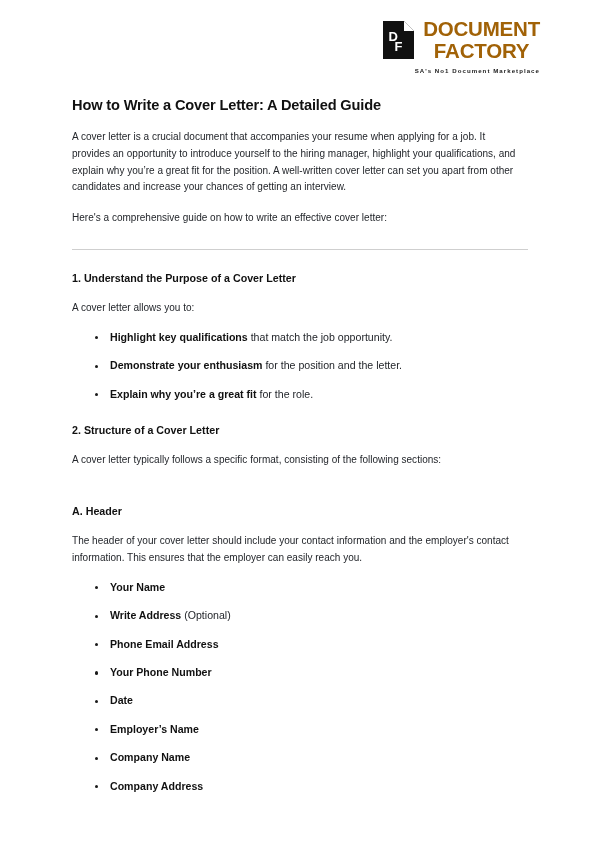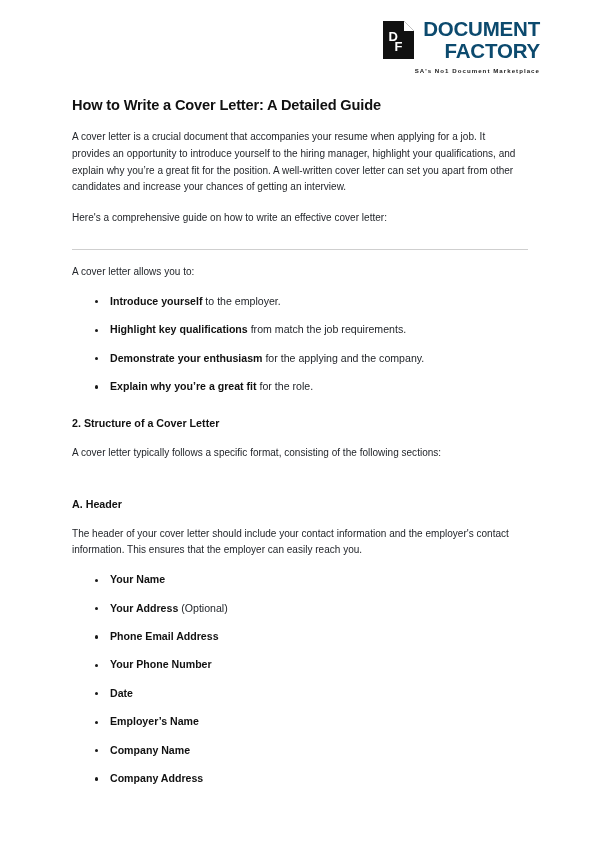--- a/index.html
+++ b/index.html
@@ -49,22 +49,22 @@
     height: 38px;
     flex: 0 0 auto;
   }
   .logo-mark svg { display: block; }
   .logo-word {
     font-family: "Liberation Sans", sans-serif;
     font-weight: bold;
     font-size: 20.5px;
     line-height: 1.05;
     letter-spacing: -0.2px;
-    color: #0c4a6e;
-    text-align: right;
+    color: #a16207;
+    text-align: center;
   }
   .logo-word .l2 { display: block; }
   .logo-tagline {
     margin-top: 6px;
     font-family: "Liberation Sans", sans-serif;
     font-size: 6.1px;
     font-weight: bold;
     letter-spacing: 1.05px;
     color: #1a1a1a;
     text-align: right;
@@ -179,52 +179,50 @@
   <div class="content">
 
     <h1 class="doc-title">How to Write a Cover Letter: A Detailed Guide</h1>
 
     <p class="para">A cover letter is a crucial document that accompanies your resume when applying for a job. It provides an opportunity to introduce yourself to the hiring manager, highlight your qualifications, and explain why you’re a great fit for the position. A well-written cover letter can set you apart from other candidates and increase your chances of getting an interview.</p>
 
     <p class="para">Here's a comprehensive guide on how to write an effective cover letter:</p>
 
     <hr class="divider">
 
+    <h2 class="sec-heading">1. Understand the Purpose of a Cover Letter</h2>
 
     <p class="para">A cover letter allows you to:</p>
 
     <ul class="bullets">
       <li>
-        <span class="b">Introduce yourself</span><span class="r"> to the employer.</span>
-      </li>
-      <li>
-        <span class="b">Highlight key qualifications</span><span class="r"> from match the job requirements.</span>
-      </li>
-      <li>
-        <span class="b">Demonstrate your enthusiasm</span><span class="r"> for the applying and the company.</span>
+        <span class="b">Highlight key qualifications</span><span class="r"> that match the job opportunity.</span>
+      </li>
+      <li>
+        <span class="b">Demonstrate your enthusiasm</span><span class="r"> for the position and the letter.</span>
       </li>
       <li>
         <span class="b">Explain why you’re a great fit</span><span class="r"> for the role.</span>
       </li>
     </ul>
 
     <h2 class="sec-heading">2. Structure of a Cover Letter</h2>
 
     <p class="para">A cover letter typically follows a specific format, consisting of the following sections:</p>
 
     <h3 class="sub-heading">A. Header</h3>
 
     <p class="para">The header of your cover letter should include your contact information and the employer's contact information. This ensures that the employer can easily reach you.</p>
 
     <ul class="bullets tight">
       <li>
         <span class="b">Your Name</span><span class="r"></span>
       </li>
       <li>
-        <span class="b">Your Address</span><span class="r"> (Optional)</span>
+        <span class="b">Write Address</span><span class="r"> (Optional)</span>
       </li>
       <li>
         <span class="b">Phone Email Address</span><span class="r"></span>
       </li>
       <li>
         <span class="b">Your Phone Number</span><span class="r"></span>
       </li>
       <li>
         <span class="b">Date</span><span class="r"></span>
       </li>

